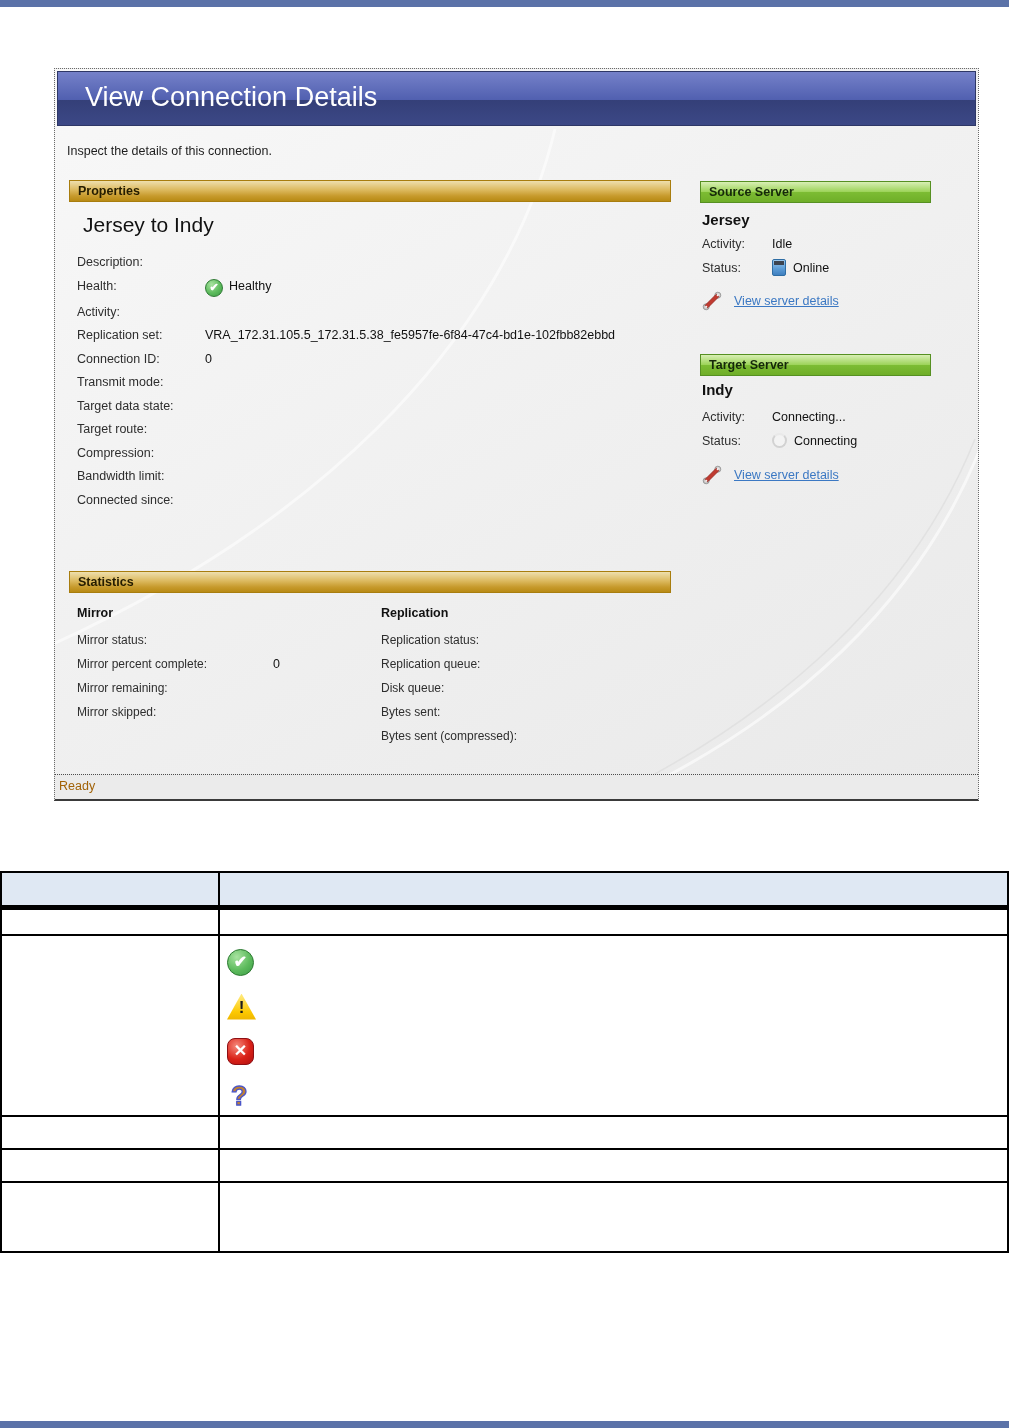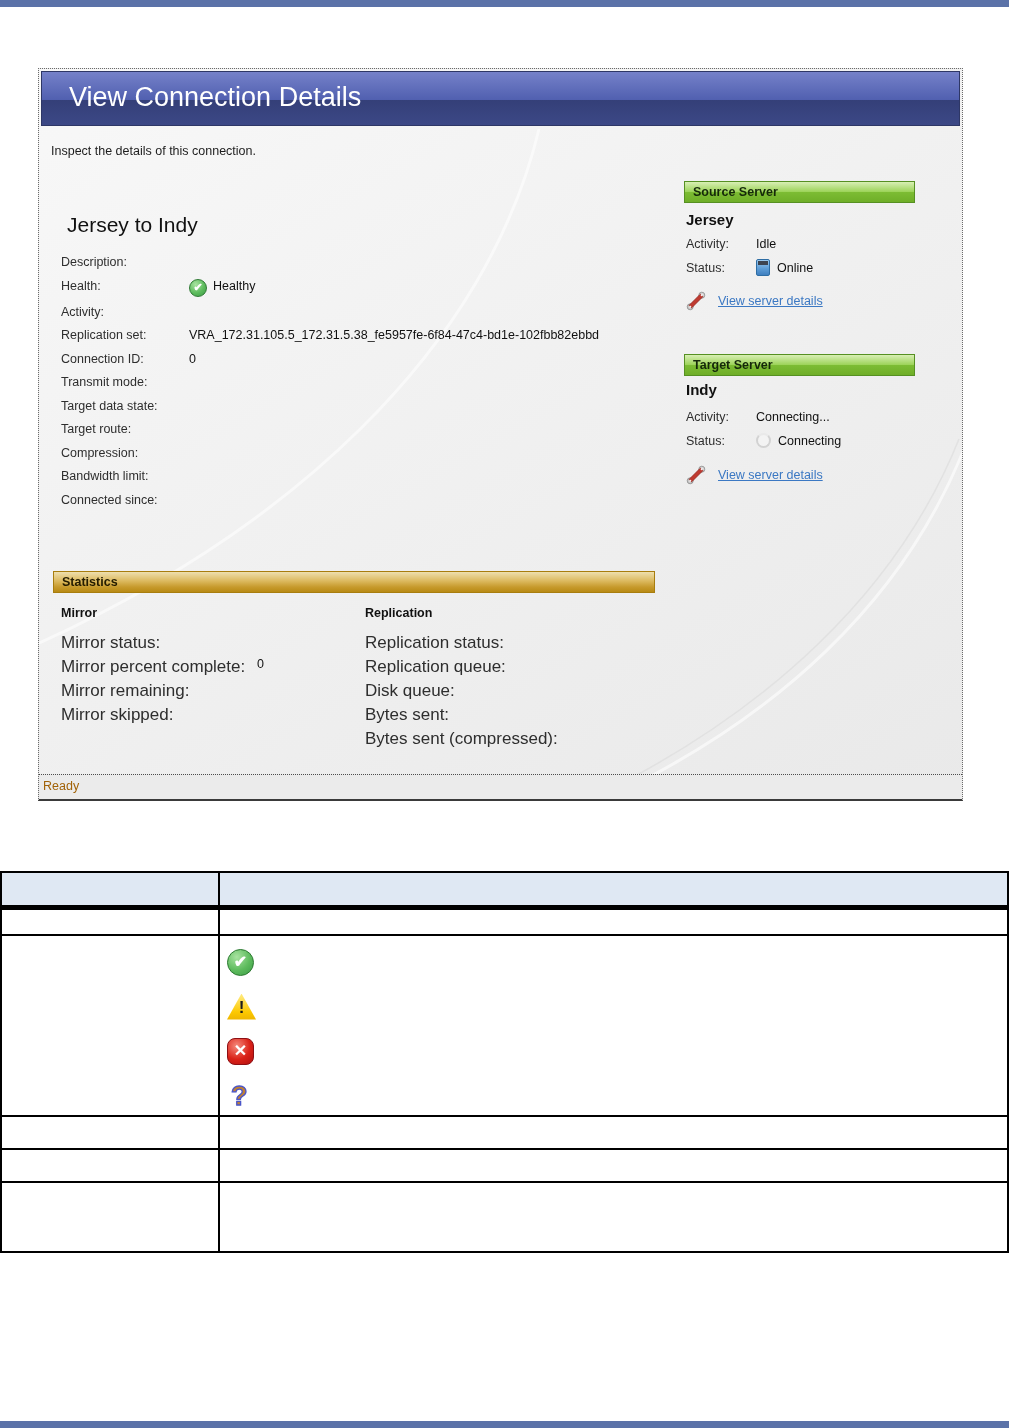--- a/index.html
+++ b/index.html
@@ -7,21 +7,21 @@
     width:1009px;height:1428px;position:relative;background:#ffffff;
     font-family:"Liberation Sans",sans-serif;color:#222;
     -webkit-font-smoothing:antialiased;
   }
   .page-rule{position:absolute;left:0;width:1009px;background:#5b72a8;}
   .rule-top{top:0;height:7px;}
   .rule-bottom{top:1421px;height:7px;}
 
   
   .dialog{
-    position:absolute;left:38px;top:68px;width:925px;height:733px;
+    position:absolute;left:54px;top:68px;width:925px;height:733px;
     border-left:1px dotted #6b6b6b;border-top:1px dotted #6b6b6b;border-right:1px dotted #6b6b6b;
     border-bottom:2px solid #3a3a3a;
     background:linear-gradient(150deg,#f8f8f8 0%,#f1f1f1 45%,#e9e9e9 100%);
     overflow:hidden;box-sizing:border-box;
   }
   .swoosh{position:absolute;left:0;top:0;pointer-events:none;}
   .titlebar{
     position:absolute;left:2px;top:2px;right:2px;height:55px;
     background:linear-gradient(#7581c9 0%,#5160b0 52%,#343f78 52%,#3c4886 100%);
     border:1px solid #2e3766;box-sizing:border-box;
@@ -49,21 +49,21 @@
   .fields{position:absolute;left:22px;top:184px;width:594px;}
   .f-row{display:flex;min-height:23.5px;align-items:flex-start;}
   .f-label{width:128px;flex:0 0 128px;font-size:12.5px;color:#2e2e2e;padding-top:2px;}
   .f-value{font-size:12.5px;color:#111;padding-top:2px;max-width:455px;overflow-wrap:anywhere;display:flex;align-items:flex-start;gap:6px;}
 
   .stats-cols{position:absolute;left:22px;top:534px;display:flex;}
   .stats-col-mirror{width:292px;flex:0 0 292px;}
   .stats-col-repl{margin-left:12px;}
   .s-title{font-size:12.5px;font-weight:bold;color:#111;min-height:24px;padding-top:3px;}
   .s-row{display:flex;min-height:24px;}
-  .s-label{font-size:17px;color:#2e2e2e;padding-top:3px;}
+  .s-label{font-size:12px;color:#2e2e2e;padding-top:3px;}
   .m-label{width:196px;flex:0 0 196px;}
   .s-value{font-size:12.5px;color:#111;padding-top:3px;}
 
   .panel-name{position:absolute;left:647px;font-size:15px;font-weight:bold;color:#111;}
   .p-row{position:absolute;left:647px;display:flex;align-items:center;}
   .p-label{width:70px;flex:0 0 70px;font-size:12.5px;color:#2e2e2e;}
   .p-value{font-size:12.5px;color:#111;display:flex;align-items:center;gap:7px;}
   .p-link-row{position:absolute;left:647px;display:flex;align-items:center;gap:12px;}
   .link{font-size:12.5px;color:#3b78c3;text-decoration:underline;cursor:pointer;}
 
@@ -143,20 +143,21 @@
     <path d="M 560 733 C 740 650 865 530 925 380" stroke="#ffffff" stroke-width="3" fill="none" opacity="0.6"></path>
     <path d="M 545 733 C 730 645 860 520 920 370" stroke="#dedede" stroke-width="1.5" fill="none" opacity="0.8"></path>
   </svg>
 
   <div class="titlebar">
     <div class="t">View Connection Details</div>
   </div>
 
   <div class="intro">Inspect the details of this connection.</div>
 
+  <div class="gold-header" style="top:111px;">Properties</div>
   <div class="conn-name">Jersey to Indy</div>
 
   <div class="fields">
     <div class="f-row">
       <div class="f-label">Description:</div>
       <div class="f-value"></div>
     </div>
     <div class="f-row" style="min-height:26px;">
       <div class="f-label">Health:</div>
       <div class="f-value">

